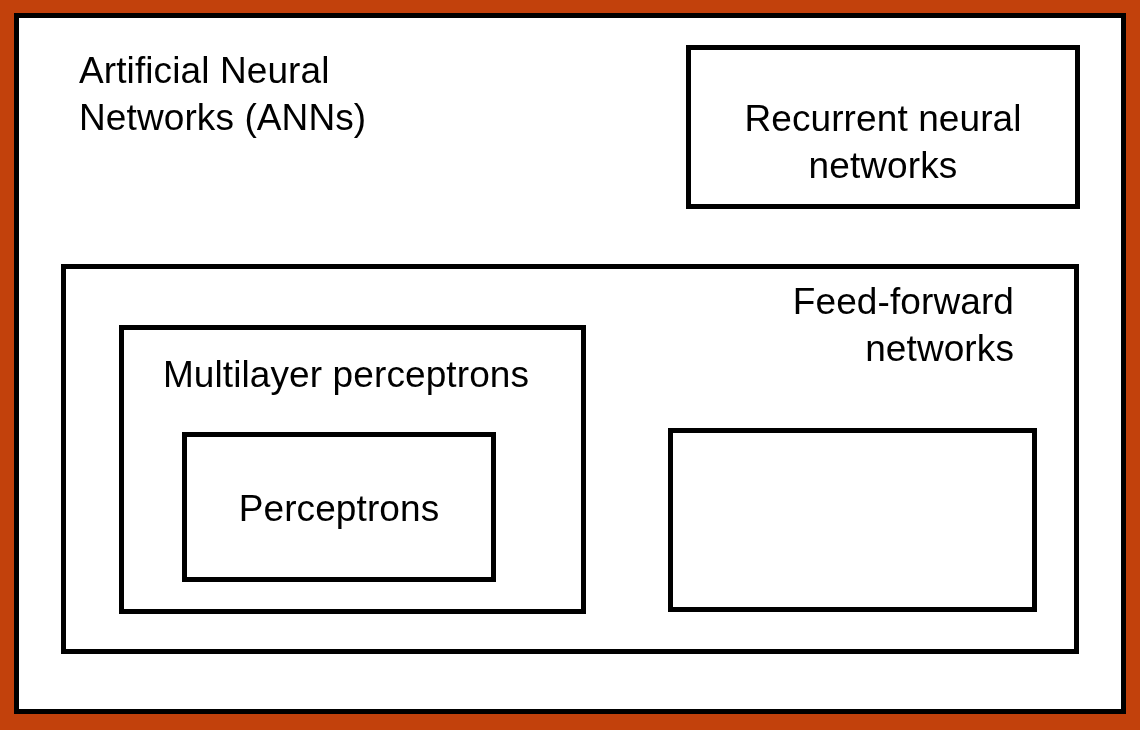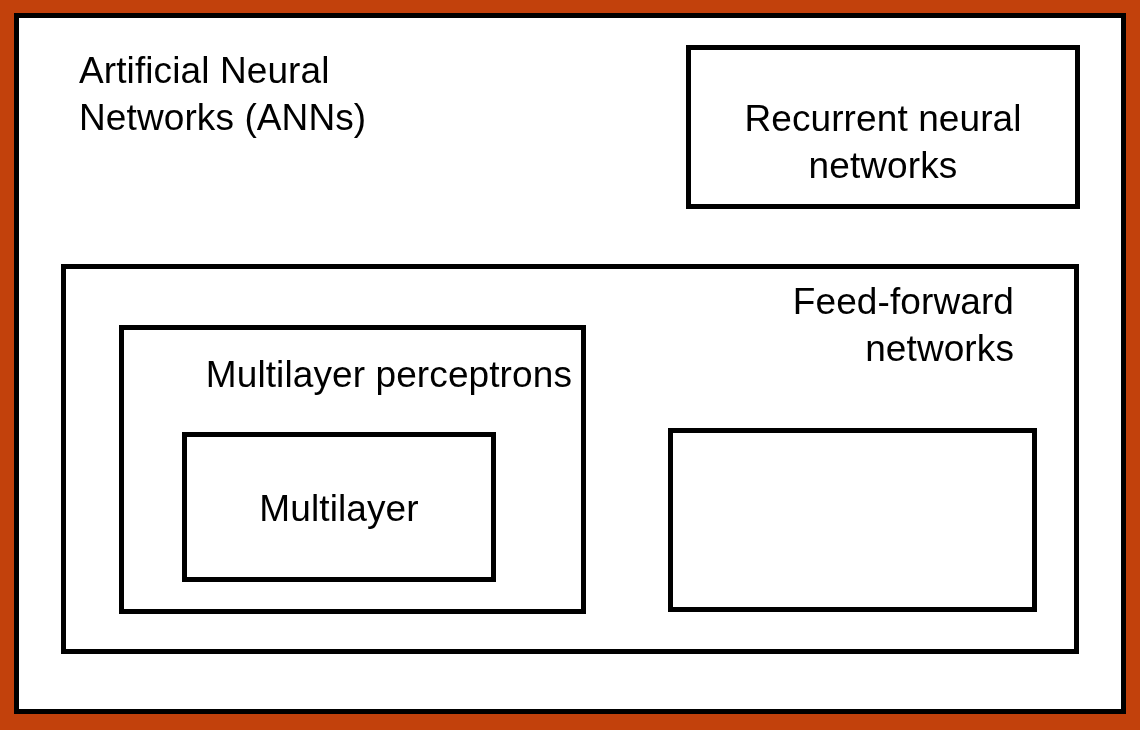--- a/index.html
+++ b/index.html
@@ -87,25 +87,25 @@
   }
 
   
   #mlp-box {
     left: 119px;
     top: 325px;
     width: 467px;
     height: 289px;
   }
   #mlp-label {
-    left: 136px;
+    left: 128px;
     top: 352px;
     width: 436px;
     font-size: 37px;
-    text-align: right;
+    text-align: center;
   }
 
   
   #perceptron-box {
     left: 182px;
     top: 432px;
     width: 314px;
     height: 150px;
   }
   #perceptron-label {
@@ -145,17 +145,17 @@
 networks</div>
 
   <div class="box" id="ffn-box"></div>
   <div class="label" id="ffn-label">Feed-forward
 networks</div>
 
   <div class="box" id="mlp-box"></div>
   <div class="label" id="mlp-label">Multilayer perceptrons</div>
 
   <div class="box" id="perceptron-box"></div>
-  <div class="label" id="perceptron-label">Multilayer</div>
+  <div class="label" id="perceptron-label">Perceptrons</div>
 
   <div class="box" id="cnn-box"></div>
 
 </div>
 
 </body></html>

